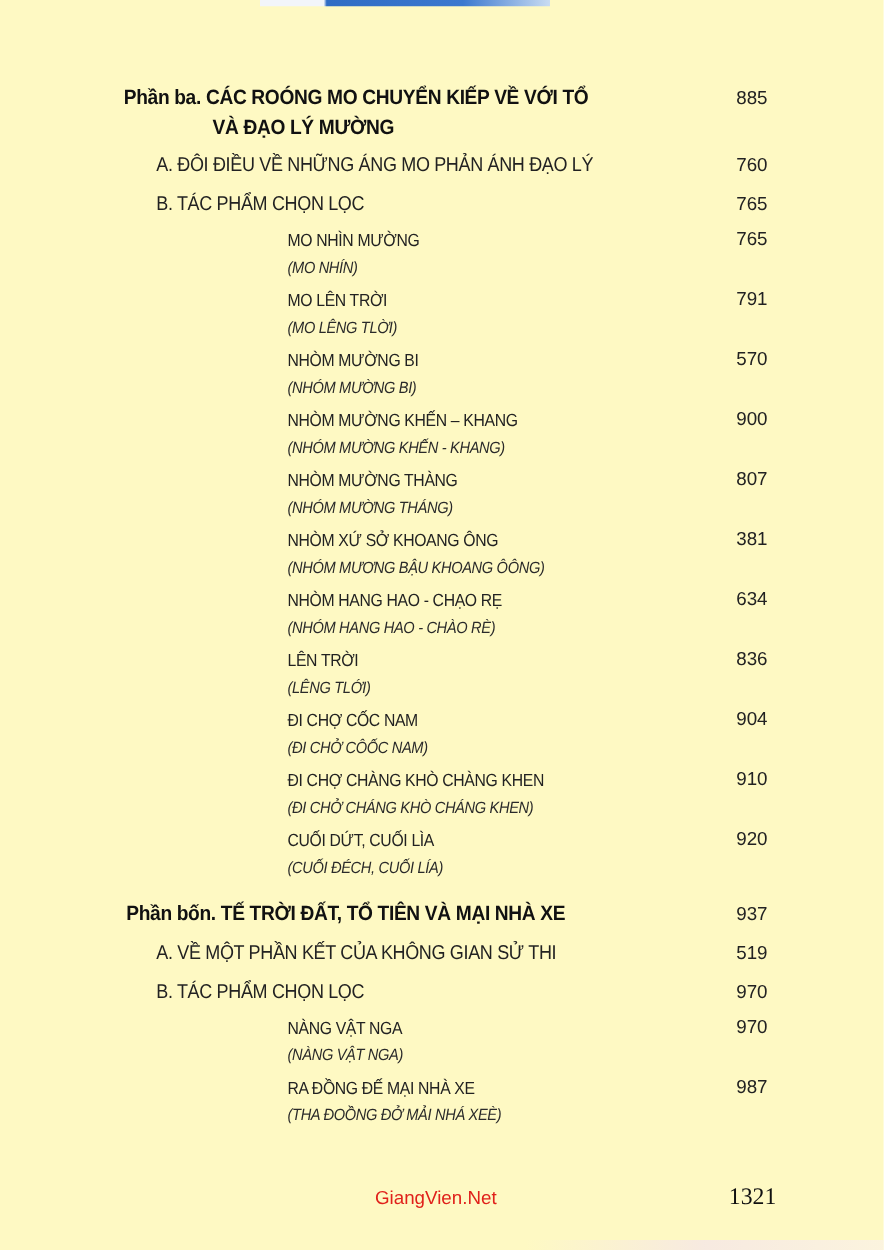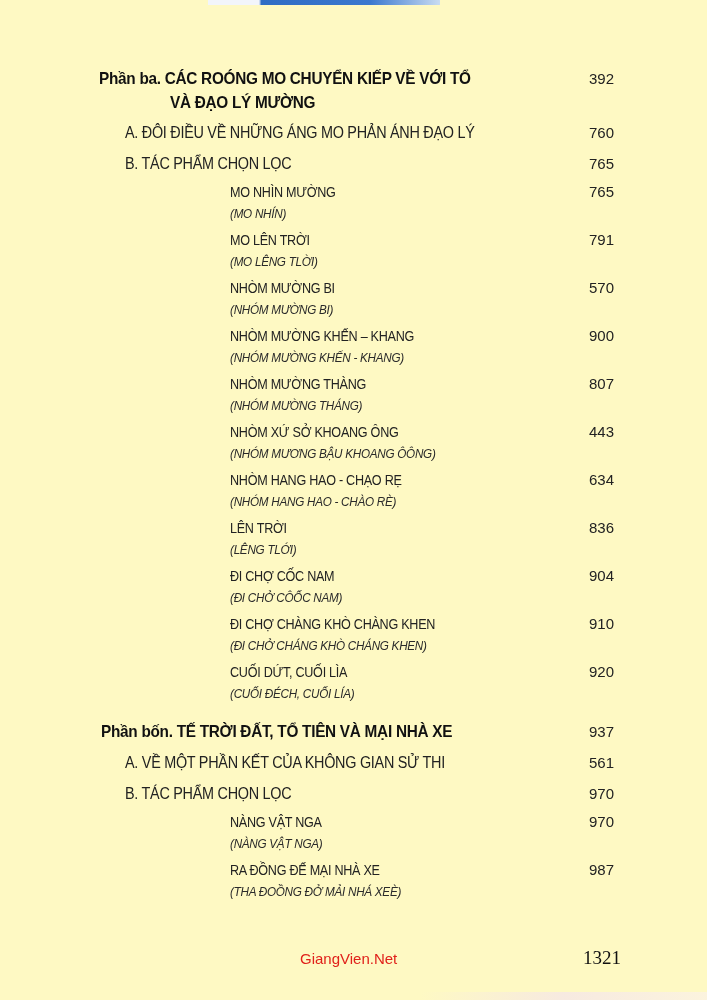--- a/index.html
+++ b/index.html
@@ -119,21 +119,21 @@
 </head>
 <body>
 
 <div class="page">
   <div class="top-band"></div>
 
   <div class="toc">
 
     <div class="row" style="top:69px;">
       <span class="title part-title" style="left:99px;">Phần ba. CÁC ROÓNG MO CHUYỂN KIẾP VỀ VỚI TỔ</span>
-      <span class="page-num" style="top:1px;">392</span>
+      <span class="page-num" style="top:1px;">885</span>
     </div>
     <div class="row" style="top:93px;">
       <span class="title part-title-line2" style="left:170px;">VÀ ĐẠO LÝ MƯỜNG</span>
     </div>
 
     <div class="row" style="top:124px;">
       <span class="title section-title" style="left:125px;">A.  ĐÔI ĐIỀU VỀ NHỮNG ÁNG MO PHẢN ÁNH ĐẠO LÝ</span>
       <span class="page-num">760</span>
     </div>
     <div class="row" style="top:155px;">
@@ -161,21 +161,21 @@
       <span class="page-num" style="top:-1px;">900</span>
       <span class="title work-subtitle" style="left:230px; top:22px;">(NHÓM MƯỜNG KHẾN - KHANG)</span>
     </div>
     <div class="row" style="top:376px;">
       <span class="title work-title" style="left:230px;">NHÒM MƯỜNG THÀNG</span>
       <span class="page-num" style="top:-1px;">807</span>
       <span class="title work-subtitle" style="left:230px; top:22px;">(NHÓM MƯỜNG THÁNG)</span>
     </div>
     <div class="row" style="top:424px;">
       <span class="title work-title" style="left:230px;">NHÒM XỨ SỞ KHOANG ÔNG</span>
-      <span class="page-num" style="top:-1px;">443</span>
+      <span class="page-num" style="top:-1px;">381</span>
       <span class="title work-subtitle" style="left:230px; top:22px;">(NHÓM MƯƠNG BẬU KHOANG ÔÔNG)</span>
     </div>
     <div class="row" style="top:472px;">
       <span class="title work-title" style="left:230px;">NHÒM HANG HAO - CHẠO RẸ</span>
       <span class="page-num" style="top:-1px;">634</span>
       <span class="title work-subtitle" style="left:230px; top:22px;">(NHÓM HANG HAO - CHÀO RÈ)</span>
     </div>
     <div class="row" style="top:520px;">
       <span class="title work-title" style="left:230px;">LÊN TRỜI</span>
       <span class="page-num" style="top:-1px;">836</span>
@@ -197,21 +197,21 @@
       <span class="title work-subtitle" style="left:230px; top:22px;">(CUỐI ĐÉCH, CUỐI LÍA)</span>
     </div>
 
     <div class="row" style="top:722px;">
       <span class="title part-title" style="left:101px;">Phần bốn. TẾ TRỜI ĐẤT, TỔ TIÊN VÀ MẠI NHÀ XE</span>
       <span class="page-num" style="top:1px;margin-left:17px;">937</span>
     </div>
 
     <div class="row" style="top:754px;">
       <span class="title section-title" style="left:125px;">A.  VỀ MỘT PHẦN KẾT CỦA KHÔNG GIAN SỬ THI</span>
-      <span class="page-num">561</span>
+      <span class="page-num">519</span>
     </div>
     <div class="row" style="top:785px;">
       <span class="title section-title" style="left:125px;">B.  TÁC PHẨM CHỌN LỌC</span>
       <span class="page-num">970</span>
     </div>
 
     <div class="row" style="top:814px;">
       <span class="title work-title" style="left:230px;">NÀNG VẬT NGA</span>
       <span class="page-num" style="top:-1px;">970</span>
       <span class="title work-subtitle" style="left:230px; top:22px;">(NÀNG VẬT NGA)</span>

